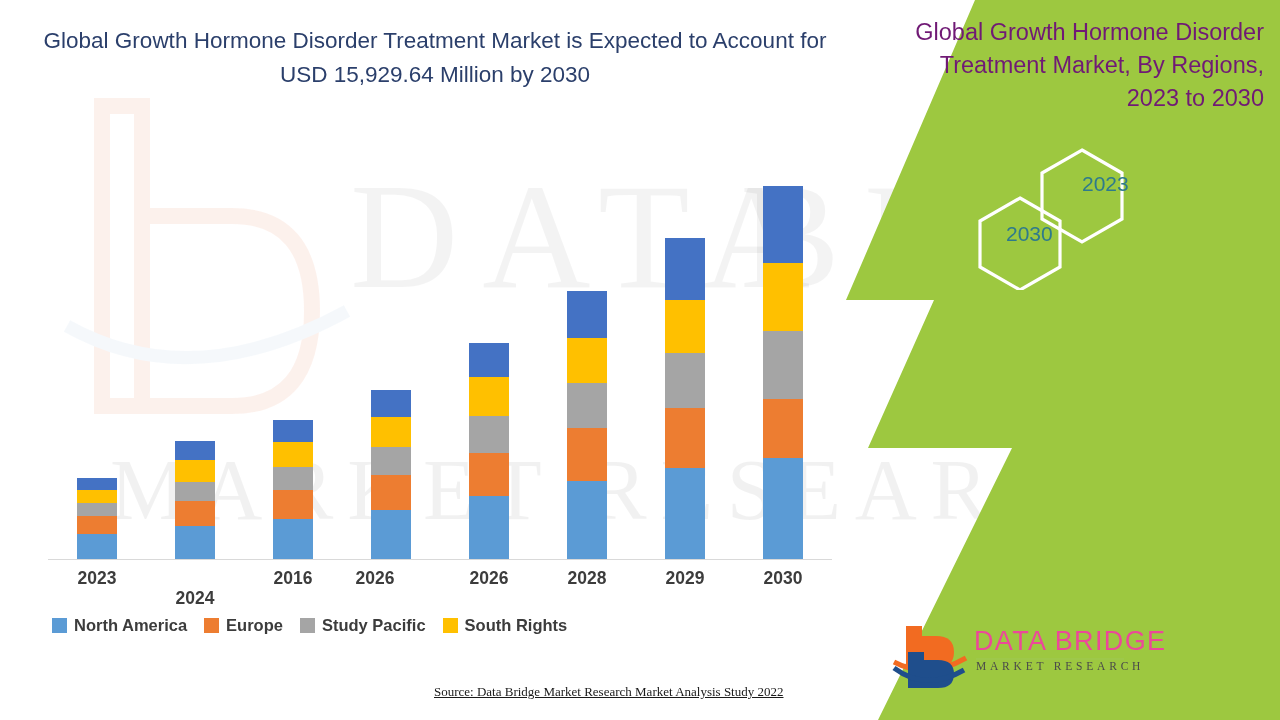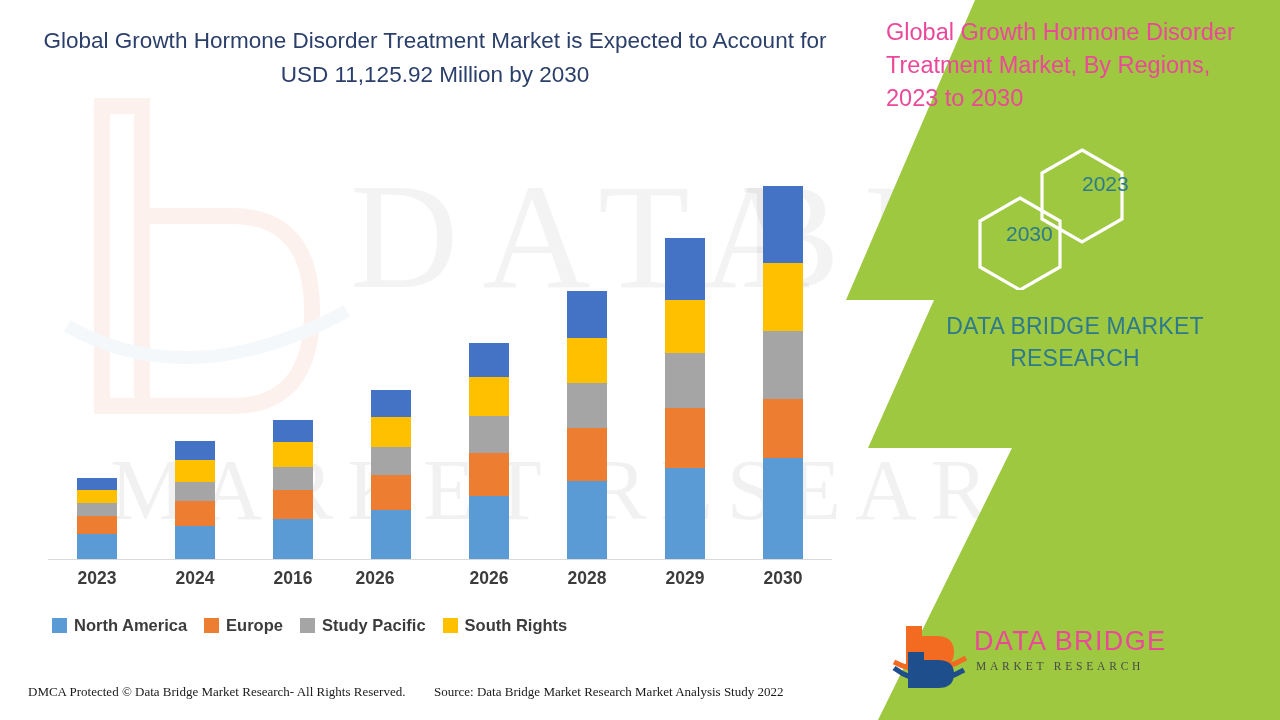--- a/index.html
+++ b/index.html
@@ -36,21 +36,22 @@
   }
 
   
   .green-panel {
     position: absolute; inset: 0; z-index: 1;
   }
 
   .panel-title {
     position: absolute;
     left: 886px; top: 16px; width: 378px;
-    color: #ec4899;
+    text-align: right;
+    color: #701a75;
     font-size: 23.5px;
     line-height: 33px;
     font-weight: 400;
     z-index: 4;
   }
 
   .hexes { position: absolute; left: 970px; top: 140px; width: 230px; height: 150px; z-index: 4; }
   .hex-label {
     position: absolute;
     color: #2e7a8c;
@@ -131,21 +132,21 @@
   .legend-item { display: flex; align-items: center; gap: 7px; justify-content: center; }
   .legend-swatch { width: 15px; height: 15px; flex: none; }
   .legend-label { color: #3c3c3c; font-size: 16.5px; font-weight: 700; white-space: nowrap; }
 
   .footer-left, .footer-right {
     position: absolute; top: 684px;
     font-family: "Liberation Serif", serif;
     font-size: 13px; color: #1a1a1a; z-index: 3;
   }
   .footer-left  { left: 28px; }
-  .footer-right { left: 434px; }
+  .footer-right { left: 434px; text-decoration: underline; }
 </style>
 </head>
 <body>
 
 <div id="page">
 
   <div class="wm-layer">
     <svg class="wm-logo-b" viewBox="0 0 290 330">
       <path d="M40 10 L40 310 L80 310 L80 10 Z" fill="none" stroke="#f0a080" stroke-width="16"></path>
       <path d="M80 120 L170 120 Q250 120 250 215 Q250 310 170 310 L80 310" fill="none" stroke="#f0a080" stroke-width="16"></path>
@@ -164,37 +165,36 @@
 
   <div class="hexes">
     <svg width="230" height="150" viewBox="0 0 230 150">
       <polygon points="112,10 152,33 152,79 112,102 72,79 72,33" fill="none" stroke="#ffffff" stroke-width="3.2"></polygon>
       <polygon points="50,58 90,81 90,127 50,150 10,127 10,81" fill="none" stroke="#ffffff" stroke-width="3.2"></polygon>
     </svg>
     <span class="hex-label y2023">2023</span>
     <span class="hex-label y2030">2030</span>
   </div>
 
-  <div class="brand-line">DATA BRIDGE MARKET RESEARCH</div>
 
   <div class="logo-block">
     <svg width="78" height="70" viewBox="0 0 78 70">
       <path d="M14 4 L14 44 L30 44 L30 4 Z" fill="#f26b21"></path>
       <path d="M30 14 L44 14 Q62 14 62 30 Q62 46 44 46 L30 46 Z" fill="#f26b21"></path>
       <path d="M2 40 Q36 58 74 36" fill="none" stroke="#f26b21" stroke-width="5"></path>
       <path d="M16 30 L16 66 L32 66 L32 30 Z" fill="#1f4e8c"></path>
       <path d="M32 38 L46 38 Q62 38 62 52 Q62 66 46 66 L32 66 Z" fill="#1f4e8c"></path>
       <path d="M2 46 Q34 70 72 48" fill="none" stroke="#1f4e8c" stroke-width="5"></path>
     </svg>
     <div class="logo-text-main">DATA BRIDGE</div>
     <div class="logo-rule"></div>
     <div class="logo-text-sub">MARKET RESEARCH</div>
   </div>
 
-  <div class="chart-title">Global Growth Hormone Disorder Treatment Market is Expected to Account for USD 11,125.92 Million by 2030</div>
+  <div class="chart-title">Global Growth Hormone Disorder Treatment Market is Expected to Account for USD 15,929.64 Million by 2030</div>
 
   <div class="plot">
     <div class="axis-line"></div>
     <div id="bars">
         <div class="bar" style="left: 29px;">
           <div class="seg" style="height: 12px; background: rgb(68, 114, 196);"></div>
           <div class="seg" style="height: 13px; background: rgb(255, 192, 0);"></div>
           <div class="seg" style="height: 13px; background: rgb(165, 165, 165);"></div>
           <div class="seg" style="height: 18px; background: rgb(237, 125, 49);"></div>
           <div class="seg" style="height: 25px; background: rgb(91, 155, 213);"></div>
@@ -246,21 +246,21 @@
           <div class="seg" style="height: 68px; background: rgb(255, 192, 0);"></div>
           <div class="seg" style="height: 68px; background: rgb(165, 165, 165);"></div>
           <div class="seg" style="height: 59px; background: rgb(237, 125, 49);"></div>
           <div class="seg" style="height: 101px; background: rgb(91, 155, 213);"></div>
         </div>
       </div>
   </div>
 
   <div class="xlabels" id="xlabels">
       <div class="xlabel" style="left: 4px;">2023</div>
-      <div class="xlabel" style="left: 102px;">2024</div>
+      <div class="xlabel" style="left: 102px; margin-top: 20px;">2024</div>
       <div class="xlabel" style="left: 200px;">2016</div>
       <div class="xlabel" style="left: 282px;">2026</div>
       <div class="xlabel" style="left: 396px;">2026</div>
       <div class="xlabel" style="left: 494px;">2028</div>
       <div class="xlabel" style="left: 592px;">2029</div>
       <div class="xlabel" style="left: 690px;">2030</div>
     </div>
 
   <div class="legend" id="legend">
       <div class="legend-item">
@@ -274,16 +274,15 @@
       <div class="legend-item">
         <span class="legend-swatch" style="background: rgb(165, 165, 165);"></span>
         <span class="legend-label">Study Pacific</span>
       </div>
       <div class="legend-item">
         <span class="legend-swatch" style="background: rgb(255, 192, 0);"></span>
         <span class="legend-label">South Rights</span>
       </div>
     </div>
 
-  <div class="footer-left">DMCA Protected © Data Bridge Market Research- All Rights Reserved.</div>
   <div class="footer-right">Source: Data Bridge Market Research Market Analysis Study 2022</div>
 
 </div>
 
 </body></html>

